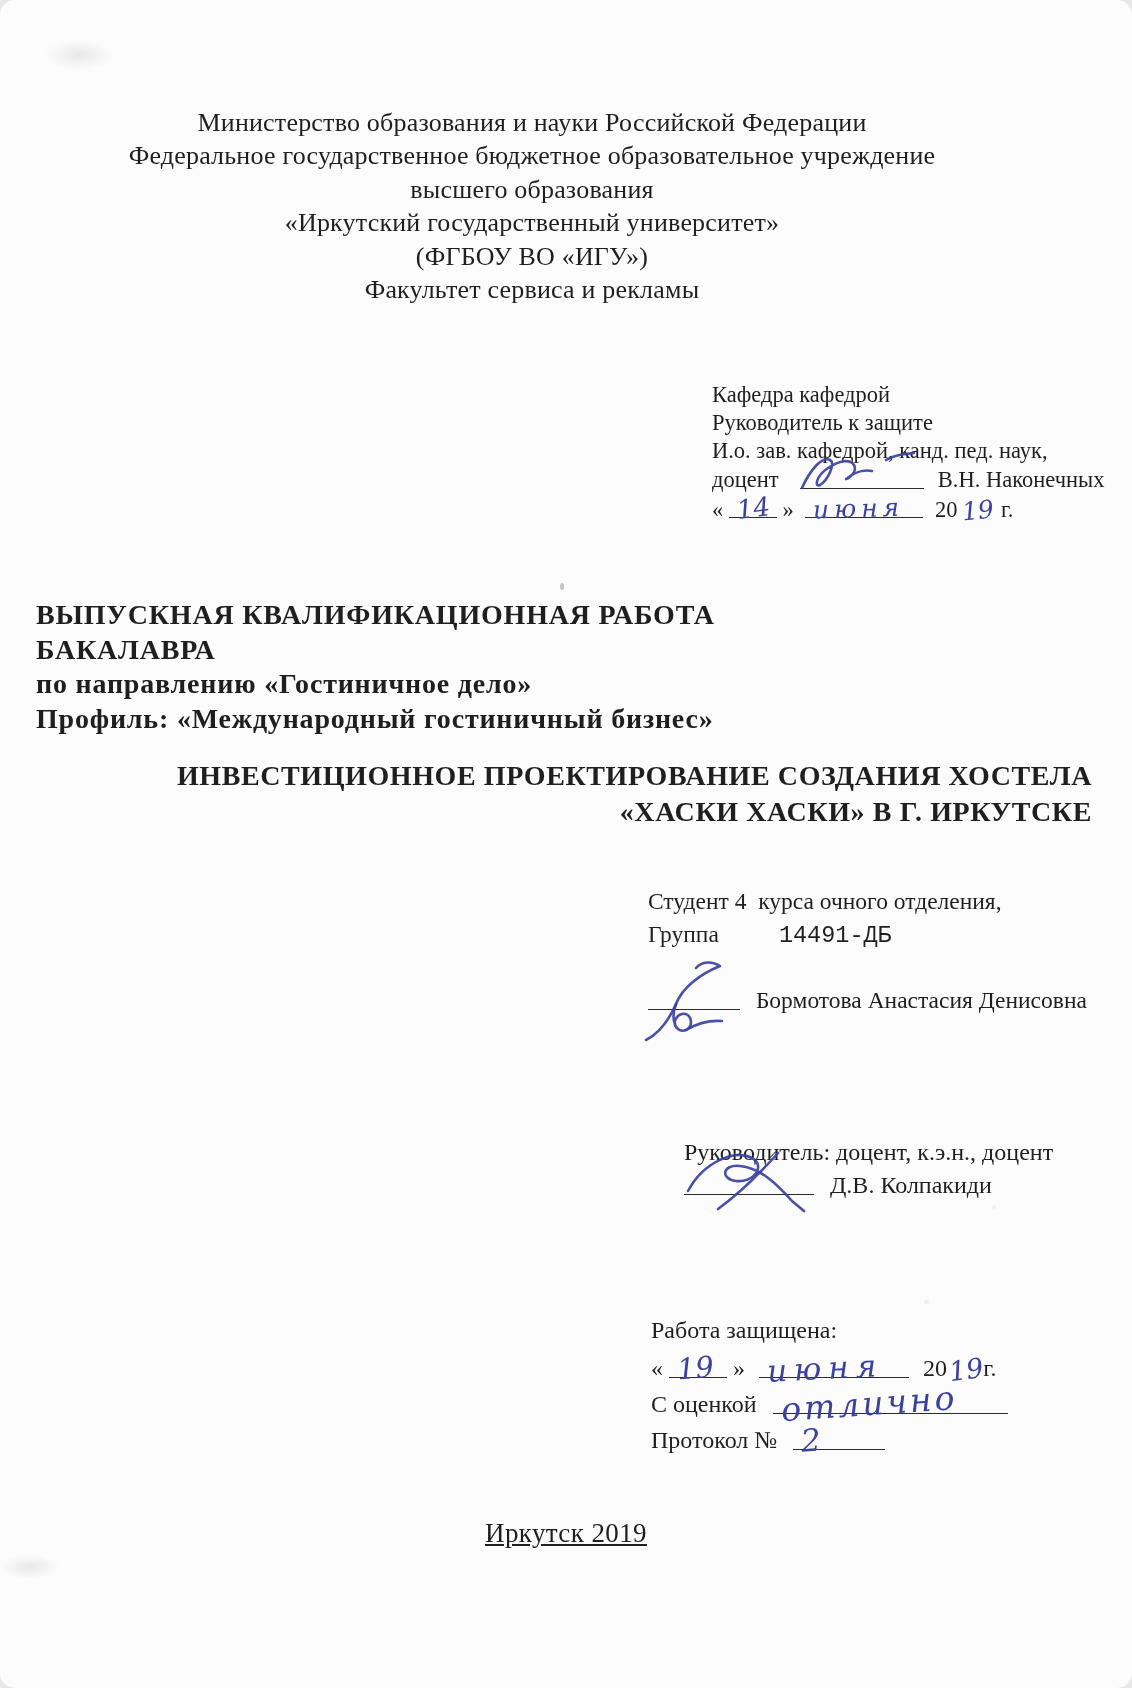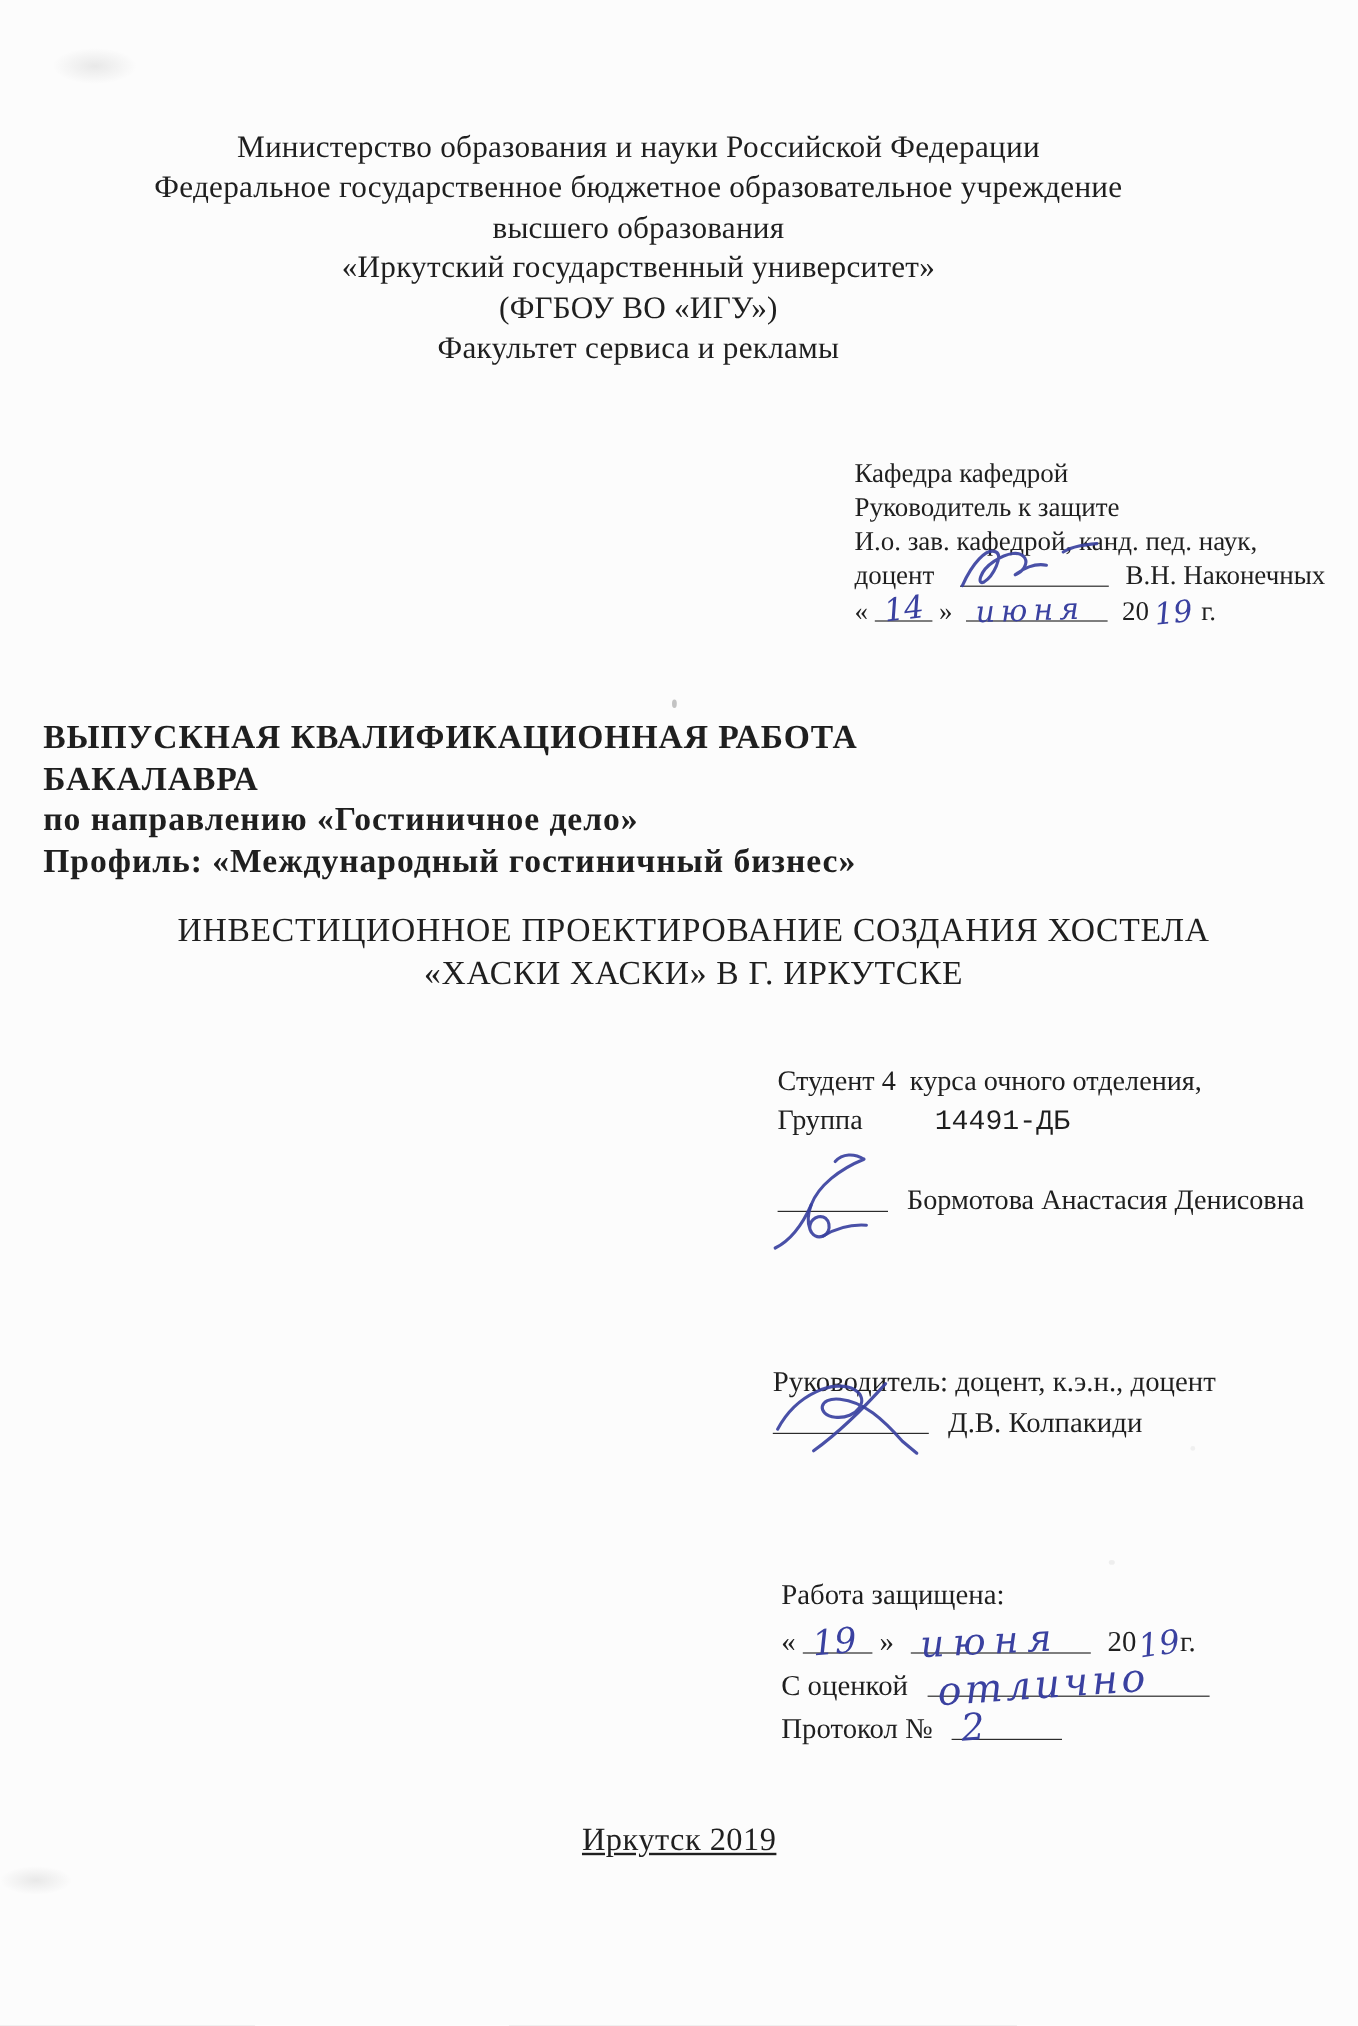--- a/index.html
+++ b/index.html
@@ -4,20 +4,21 @@
 <style>
   html,body{margin:0;padding:0;background:#e8e8e8;}
   .page{
     position:relative;
     width:1132px;height:1688px;
     margin:0 auto;
     background:var(--paper,#fcfcfc);
     font-family:"Liberation Serif","DejaVu Serif",serif;
     color:var(--ink,#1f1f1f);
     overflow:hidden;
+    border-radius:15px;
   }
   
   .smudge{position:absolute;border-radius:50%;background:radial-gradient(closest-side,rgba(60,60,60,.10),rgba(60,60,60,0));pointer-events:none;}
   .speck{position:absolute;background:rgba(90,90,90,.35);border-radius:50%;pointer-events:none;}
 
   .header{
     position:absolute;top:106px;left:0;width:1064px;
     text-align:center;font-size:26px;line-height:33.4px;letter-spacing:.2px;
   }
 
@@ -40,30 +41,30 @@
   .hand-month{font-size:25px;letter-spacing:5px;transform:rotate(-2deg);left:4px;}
   .hand-year{font-size:25px;transform:rotate(-6deg);margin:0 2px 0 4px;vertical-align:-3px;}
   .sig-svg{position:absolute;overflow:visible;pointer-events:none;}
   .sig-svg path{fill:none;stroke:var(--handwriting,#3a41a0);stroke-width:2.6;stroke-linecap:round;stroke-linejoin:round;opacity:.92;}
 
   .worktype{
     position:absolute;top:598px;left:36px;width:1060px;
     text-align:left;font-weight:bold;font-size:28px;line-height:34.5px;letter-spacing:.8px;
   }
   .thesis-title{
-    position:absolute;top:758px;left:48px;width:1060px;
-    text-align:center;font-size:28px;line-height:36px;letter-spacing:.6px;
+    position:absolute;top:758px;left:32px;width:1060px;
+    text-align:right;font-size:28px;line-height:36px;letter-spacing:.6px;font-weight:bold;
   }
 
   .student{position:absolute;top:885px;left:648px;font-size:23.5px;line-height:33px;white-space:nowrap;}
   .student .name-row{margin-top:32px;}
   .group-val{margin-left:60px;font-family:Liberation Mono, monospace;}
   .pre{white-space:pre;}
 
-  .supervisor{position:absolute;top:1136px;left:644px;font-size:24px;line-height:33px;white-space:nowrap;}
+  .supervisor{position:absolute;top:1136px;left:684px;font-size:24px;line-height:33px;white-space:nowrap;}
 
   .defense{position:absolute;top:1316px;left:651px;font-size:24px;line-height:28px;white-space:nowrap;}
   .defense .row{margin-top:8px;height:28px;}
   .hand-day2{font-size:29px;transform:rotate(-5deg);}
   .hand-month2{font-size:31px;letter-spacing:7px;transform:rotate(-3deg);left:2px;bottom:-7px;}
   .hand-year2{font-size:27px;transform:rotate(-8deg);margin:0 0 0 2px;vertical-align:-3px;}
   .hand-grade{font-size:33px;letter-spacing:3px;transform:rotate(-4deg);left:6px;bottom:-6px;}
   .hand-proto{font-size:31px;transform:rotate(-4deg);left:24px;bottom:-10px;}
 
   .footer{position:absolute;top:1518px;left:36px;width:1060px;text-align:center;font-size:27px;letter-spacing:.4px;text-decoration:underline;}

